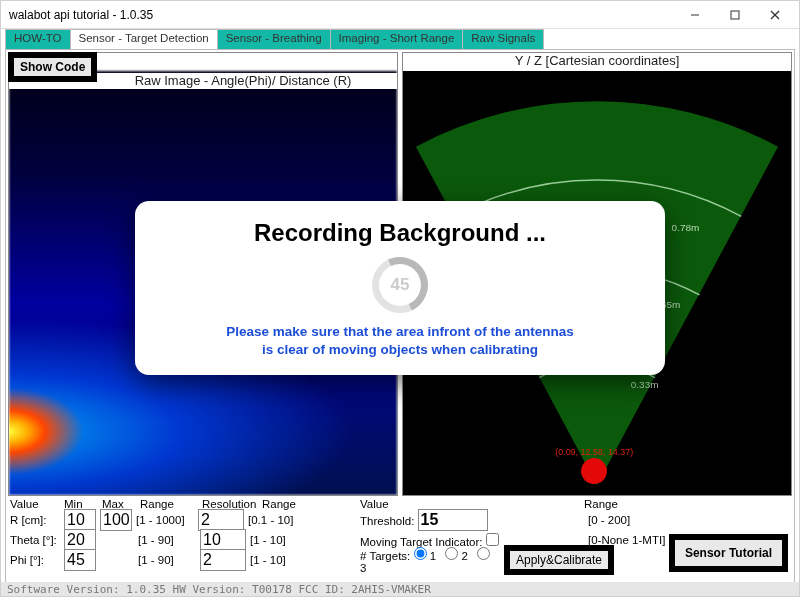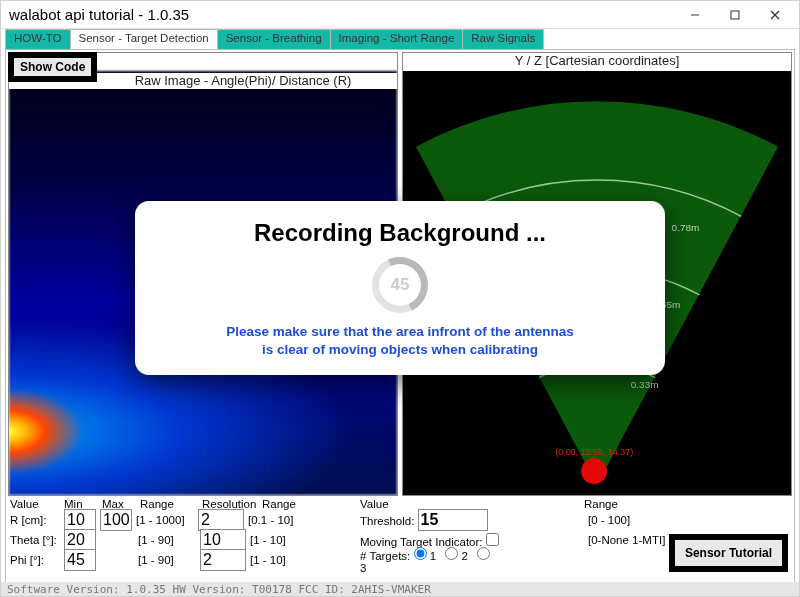--- a/index.html
+++ b/index.html
@@ -1,18 +1,18 @@
 <!DOCTYPE html>
 <html><head>
 <meta charset="utf-8">
 <style>
   * { box-sizing: border-box; margin: 0; padding: 0; }
   body { font-family: "Segoe UI", Arial, sans-serif; font-size: 12px; background: #fff; color: #000; width: 800px; height: 597px; overflow: hidden; border: 1px solid #d0d0d0; position: relative; }
   .titlebar { height: 28px; display: flex; align-items: center; padding: 0 4px 0 8px; border-bottom: 1px solid #e0e0e0; }
-  .titlebar .title { flex: 1; font-size: 15px; }
+  .titlebar .title { flex: 1; font-size: 12px; }
   .winbtn { width: 40px; height: 22px; display: flex; align-items: center; justify-content: center; color: #333; }
   .winbtn svg { width: 10px; height: 10px; }
   .tabs { display: flex; height: 20px; margin: 0 4px; font-size: 11.5px; }
   .tab { padding: 2px 8px; border: 1px solid #bbb; border-bottom: none; background: #14b8a6; margin-right: -1px; color: #333; cursor: pointer; }
   .tab.active { background: #fff; position: relative; z-index: 2; }
   .content { border: 1px solid #bbb; margin: 0 4px 2px 4px; padding: 2px 2px 0 2px; height: 540px; display: flex; flex-direction: column; position: relative; }
   .toprow { display: flex; gap: 4px; height: 444px; }
   .btn { background: #e9e9e9; border: 6px solid #000000; padding: 2px 6px; font-family: inherit; font-size: 12px; cursor: pointer; }
   .showcode { position: absolute; top: 2px; left: 2px; z-index: 3; font-weight: bold; }
   .pane { flex: 1; position: relative; border: 1px solid #888; overflow: hidden; }
@@ -145,35 +145,36 @@
 
     <div class="bcol rightctrls" style="flex:1">
       <div class="bhdr">
         <span style="width:220px">Value</span>
         <span>Range</span>
       </div>
       <div class="brow">
         <span><span>Threshold:</span>
         <input class="inp" style="width: 70px; font-weight: bold;" value="15"></span>
         <span style="width:80px"></span>
-        <span>[0 - 100]</span>
+        <span>[0 - 200]</span>
       </div>
       <div class="brow">
         <span><span>Moving Target Indicator:</span>
         <input type="checkbox" style=""></span>
         <span style="width:80px"></span>
         <span>[0-None 1-MTI]</span>
       </div>
       <div class="brow">
         <span class="radiogrp">
           <span># Targets:</span>
           <label><input type="radio" name="t" checked="" style=""> <span>1</span></label>
           <label><input type="radio" name="t" style=""> <span>2</span></label>
           <label><input type="radio" name="t" style=""> <span>3</span></label>
         </span>
+        <button class="btn">Apply&amp;Calibrate</button>
       </div>
     </div>
   </div>
 
   <button class="btn sensor-btn">Sensor Tutorial</button>
 </div>
 
 <div class="statusbar">Software Version: 1.0.35   HW Version: T00178   FCC ID: 2AHIS-VMAKER</div>
 
 <div class="modal">

